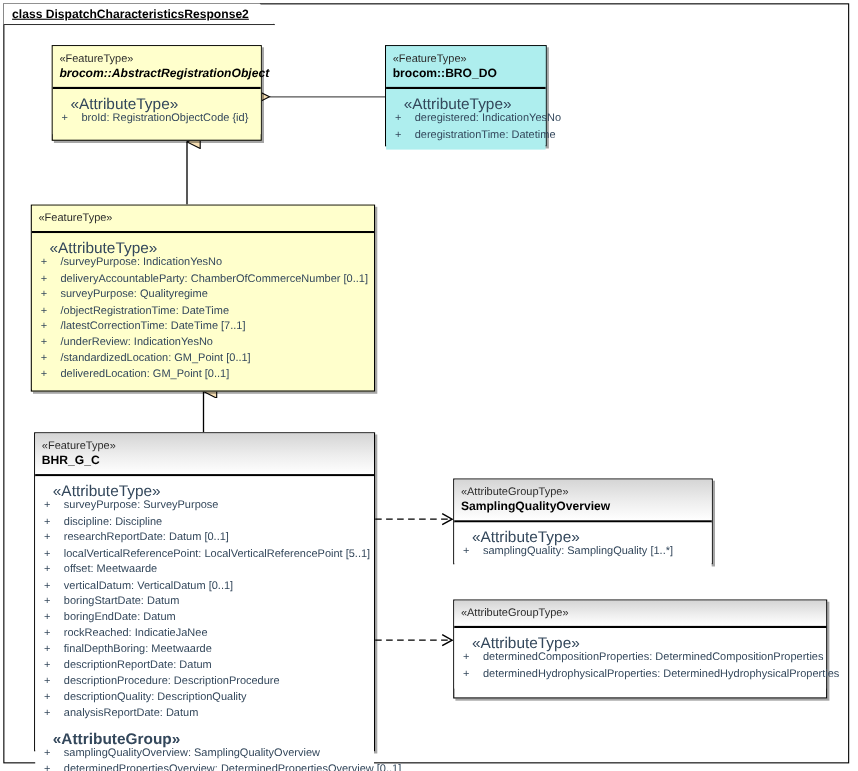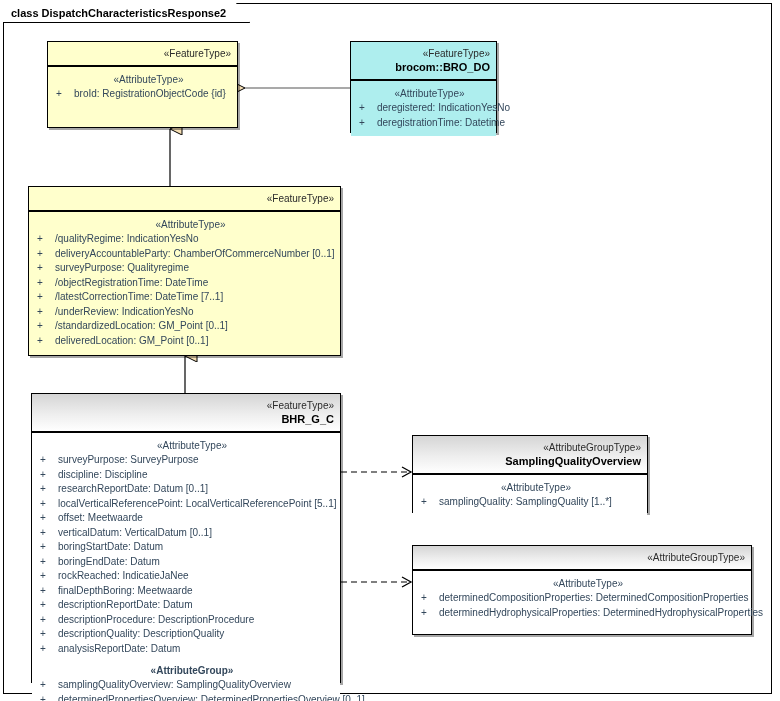--- a/index.html
+++ b/index.html
@@ -50,21 +50,21 @@
   
   .uml-box {
     position: absolute;
     box-sizing: border-box;
     border: 1px solid #000000;
     background: #ffffff;
     box-shadow: 2px 2px 0 rgba(0,0,0,0.35);
   }
   .uml-header {
     box-sizing: border-box;
-    text-align: right;
+    text-align: left;
     padding: 5px 6px 5px 6px;
     border-bottom: 2px solid #000000;
   }
   .stereotype {
     font-size: 10px;
     color: #2b2b2b;
     line-height: 13px;
     white-space: nowrap;
   }
   .classname {
@@ -75,26 +75,25 @@
     white-space: nowrap;
   }
   .classname.abstract {
     font-style: italic;
   }
   .uml-body {
     box-sizing: border-box;
     padding: 6px 4px 6px 6px;
   }
   .group-label {
-    font-size: 10px;
+    font-size: 14px;
     color: #33475b;
     line-height: 14px;
     padding-left: 10px;
     white-space: nowrap;
-    text-align: center;
   }
   .attr-row {
     display: flex;
     align-items: baseline;
     font-size: 10px;
     color: #33475b;
     line-height: 14.5px;
     white-space: nowrap;
   }
   .attr-vis {
@@ -128,21 +127,21 @@
     top: 0;
     width: 780px;
     height: 701px;
     pointer-events: none;
   }
 </style>
 </head>
 <body>
 
 <div id="diagram-frame"></div>
-<div id="frame-tab" style="width: 247px;">
+<div id="frame-tab" style="width: 247px; text-decoration: underline;">
   <span>class DispatchCharacteristicsResponse2</span>
 </div>
 
 <svg id="connector-layer" viewBox="0 0 780 701" xmlns="http://www.w3.org/2000/svg">
   <defs>
     <marker id="gen-arrow-left" markerWidth="14" markerHeight="12" refX="1" refY="6" orient="auto" markerUnits="userSpaceOnUse">
       <path d="M 13,0 L 1,6 L 13,12 z" fill="#F5DEB3" stroke="#000000" stroke-width="1"></path>
     </marker>
     <marker id="gen-arrow-up" markerWidth="12" markerHeight="14" refX="6" refY="1" orient="auto" markerUnits="userSpaceOnUse">
       <path d="M 0,13 L 6,1 L 12,13 z" fill="#F5DEB3" stroke="#000000" stroke-width="1"></path>
@@ -169,20 +168,21 @@
   </g>
 
   <g>
     <line x1="341" y1="582" x2="411" y2="582" stroke="#000000" stroke-width="1.2" stroke-dasharray="6,4" marker-end="url(#dep-arrow)"></line>
   </g>
 </svg>
 
 <div class="uml-box box-yellow" style="left:47px; top:41px; width:191px; height:87px;">
   <div class="uml-header">
     <div class="stereotype">«FeatureType»</div>
+    <div class="classname abstract">brocom::AbstractRegistrationObject</div>
   </div>
   <div class="uml-body">
     <div class="group-label">«AttributeType»</div>
     <div class="attr-row">
       <span class="attr-vis">+</span>
       <span class="attr-text">broId: RegistrationObjectCode {id}</span>
     </div>
   </div>
 </div>
 
@@ -205,21 +205,21 @@
 </div>
 
 <div class="uml-box box-yellow" style="left:28px; top:186px; width:313px; height:170px;">
   <div class="uml-header">
     <div class="stereotype">«FeatureType»</div>
   </div>
   <div class="uml-body">
     <div class="group-label">«AttributeType»</div>
     <div class="attr-row">
       <span class="attr-vis">+</span>
-      <span class="attr-text">/qualityRegime: IndicationYesNo</span>
+      <span class="attr-text">/surveyPurpose: IndicationYesNo</span>
     </div>
     <div class="attr-row">
       <span class="attr-vis">+</span>
       <span class="attr-text">deliveryAccountableParty: ChamberOfCommerceNumber [0..1]</span>
     </div>
     <div class="attr-row">
       <span class="attr-vis">+</span>
       <span class="attr-text">surveyPurpose: Qualityregime</span>
     </div>
     <div class="attr-row">

